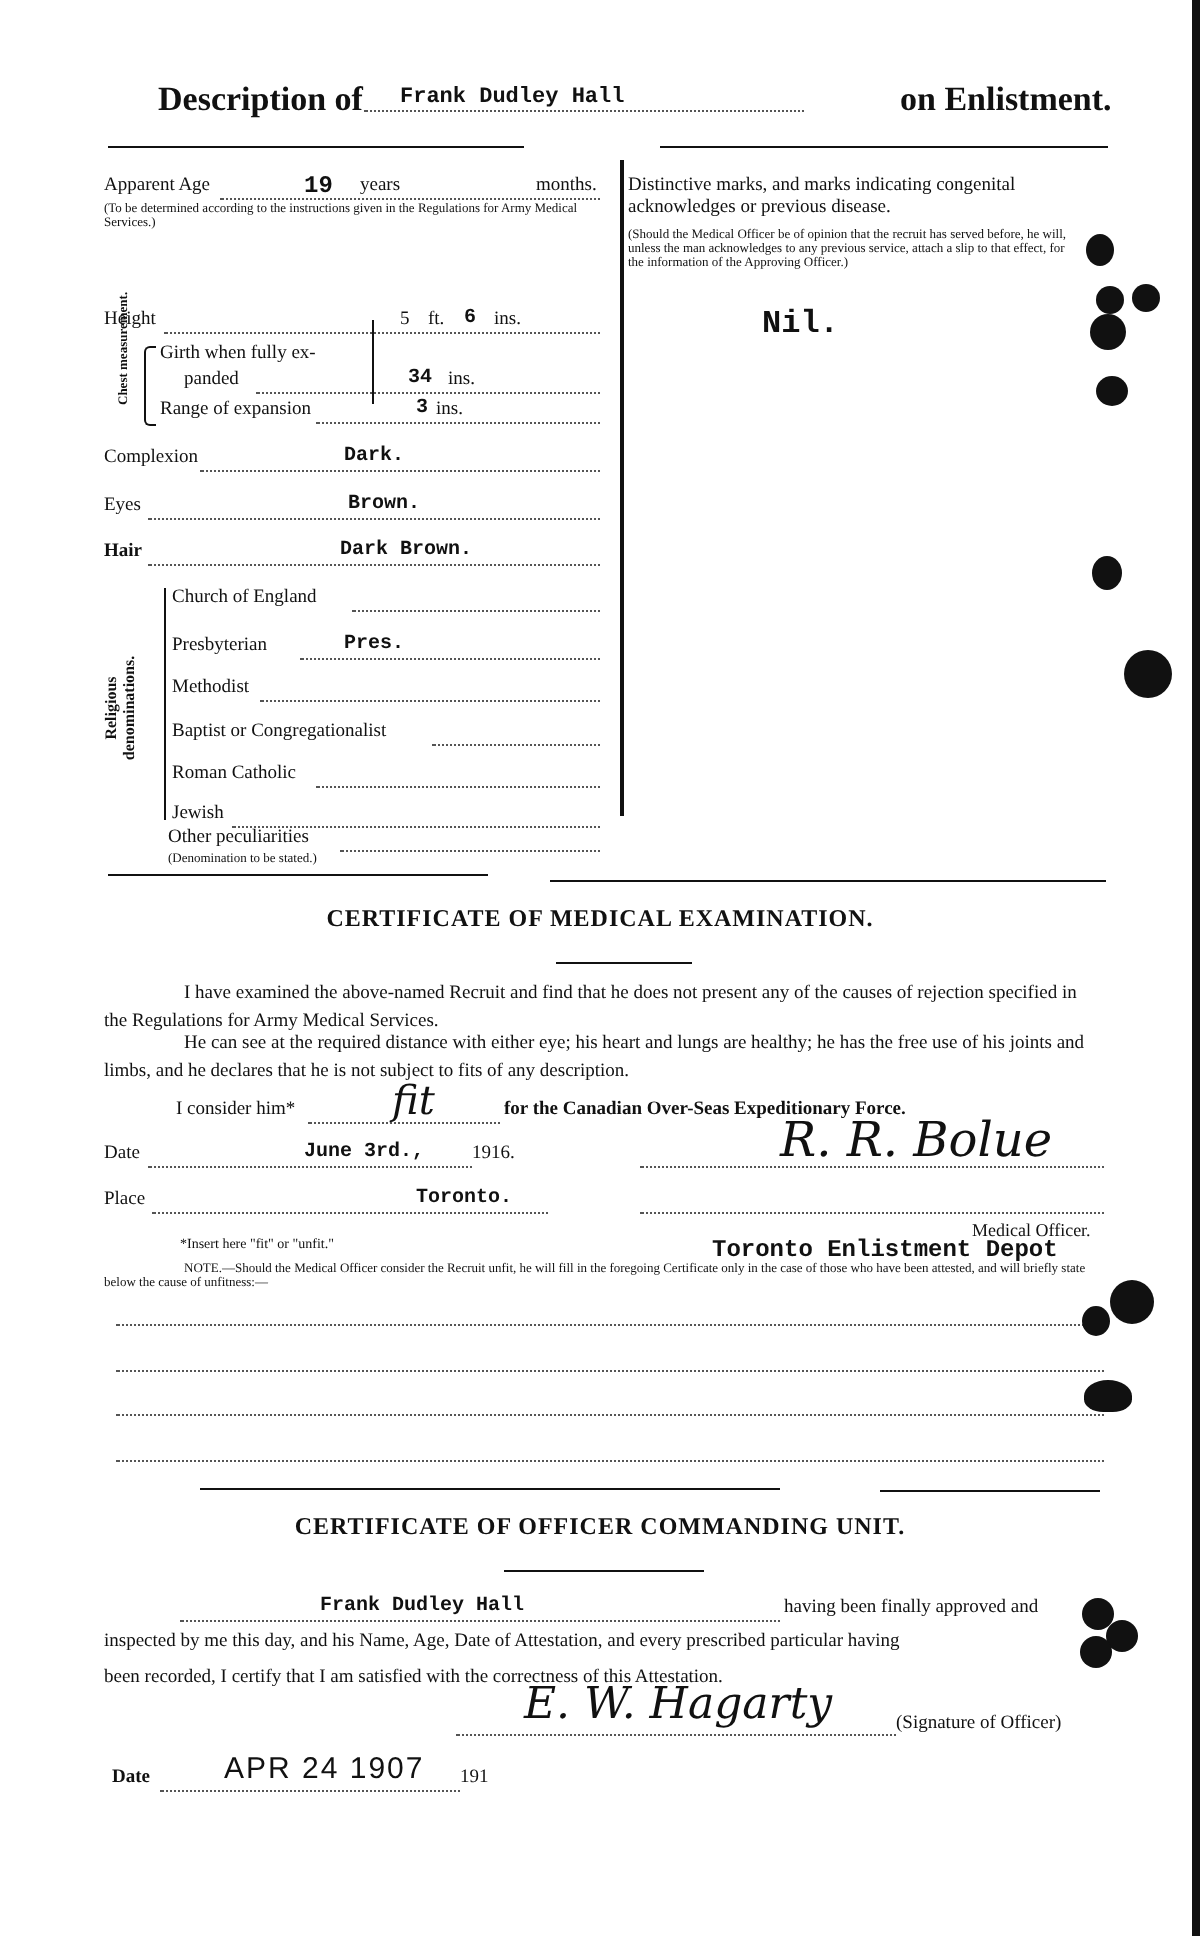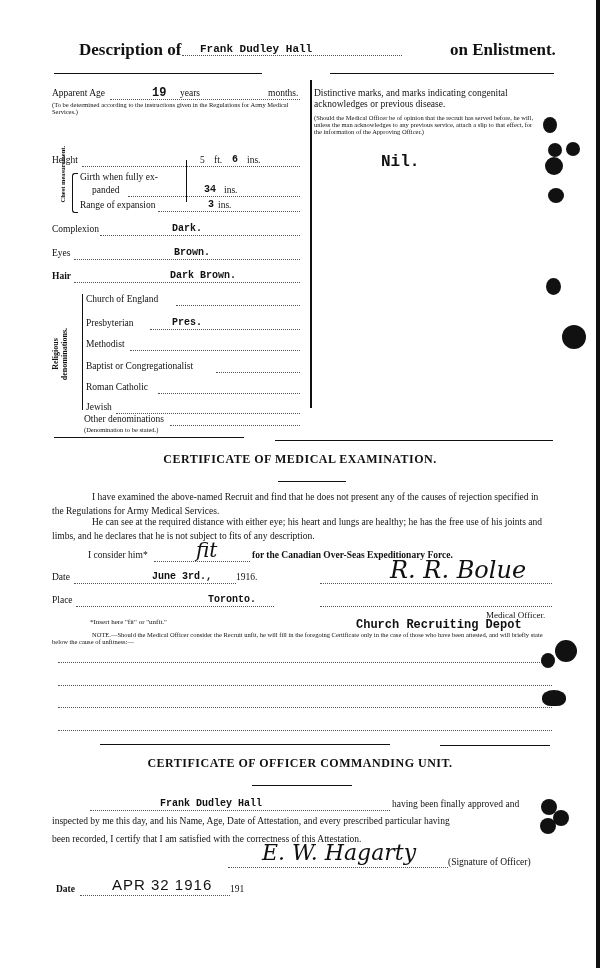--- a/index.html
+++ b/index.html
@@ -117,21 +117,21 @@
   </div>
   <div>
     <span class="abs lbl" style="left:86px;top:382px;">Roman Catholic</span>
     <div class="dots" style="left:158px;top:393px;width:142px;"></div>
   </div>
   <div>
     <span class="abs lbl" style="left:86px;top:402px;">Jewish</span>
     <div class="dots" style="left:116px;top:413px;width:184px;"></div>
   </div>
   <div>
-    <span class="abs lbl" style="left:84px;top:414px;">Other denominations</span>
+    <span class="abs lbl" style="left:84px;top:414px;">Other peculiarities</span>
     <div class="dots" style="left:170px;top:425px;width:130px;"></div>
   </div>
   <div class="abs tiny" style="left:84px;top:426px;">(Denomination to be stated.)</div>
 
   <div class="hline" style="left:54px;top:437px;width:190px;"></div>
   <div class="hline" style="left:275px;top:440px;width:278px;border-top-width:1px;"></div>
 
   <div class="abs lbl" style="left:314px;top:88px;">Distinctive marks, and marks indicating congenital</div>
   <div class="abs lbl" style="left:314px;top:99px;">acknowledges or previous disease.</div>
   <div class="abs tiny" style="left:314px;top:114px;width:226px;">(Should the Medical Officer be of opinion that the recruit has served before, he will, unless the man acknowledges to any previous service, attach a slip to that effect, for the information of the Approving Officer.)</div>
@@ -160,21 +160,21 @@
   <div class="abs sig" style="left:390px;top:556px;font-size:24px;">R. R. Bolue</div>
 
   <div>
     <span class="abs lbl" style="left:52px;top:595px;">Place</span>
     <div class="dots" style="left:76px;top:606px;width:198px;"></div>
     <span class="abs type" style="left:208px;top:594px;background:#fff;">Toronto.</span>
   </div>
   <div class="dots" style="left:320px;top:606px;width:232px;"></div>
 
   <div class="abs lbl" style="left:486px;top:610px;font-size:9px;">Medical Officer.</div>
-  <div class="abs type" style="left:356px;top:618px;font-size:12px;">Church Recruiting Depot</div>
+  <div class="abs type" style="left:356px;top:618px;font-size:12px;">Toronto Enlistment Depot</div>
 
   <div class="abs tiny" style="left:90px;top:619px;font-size:7px;">*Insert here "fit" or "unfit."</div>
   <div class="abs tiny" style="left:52px;top:631px;width:500px;text-indent:40px;">NOTE.—Should the Medical Officer consider the Recruit unfit, he will fill in the foregoing Certificate only in the case of those who have been attested, and will briefly state below the cause of unfitness:—</div>
 
   <div class="dots" style="left:58px;top:662px;width:494px;"></div>
   <div class="dots" style="left:58px;top:685px;width:494px;"></div>
   <div class="dots" style="left:58px;top:707px;width:494px;"></div>
   <div class="dots" style="left:58px;top:730px;width:494px;"></div>
 
   <div class="hline" style="left:100px;top:744px;width:290px;"></div>
@@ -191,21 +191,21 @@
   <div class="abs lbl" style="left:52px;top:816px;">inspected by me this day, and his Name, Age, Date of Attestation, and every prescribed particular having</div>
   <div class="abs lbl" style="left:52px;top:834px;">been recorded, I certify that I am satisfied with the correctness of this Attestation.</div>
 
   <div class="dots" style="left:228px;top:867px;width:220px;"></div>
   <div class="abs sig" style="left:262px;top:840px;font-size:22px;">E. W. Hagarty</div>
   <div class="abs lbl" style="left:448px;top:857px;">(Signature of Officer)</div>
 
   <div>
     <span class="abs lbl" style="left:56px;top:884px;font-weight:bold;">Date</span>
     <div class="dots" style="left:80px;top:895px;width:150px;"></div>
-    <span class="abs stamp" style="left:112px;top:876px;background:#fff;">APR 32 1916</span>
+    <span class="abs stamp" style="left:112px;top:876px;background:#fff;">APR 24 1907</span>
     <span class="abs lbl" style="left:230px;top:884px;">191</span>
   </div>
 
   <div class="blot" style="left:543px;top:117px;width:14px;height:16px;"></div>
   <div class="blot" style="left:548px;top:143px;width:14px;height:14px;"></div>
   <div class="blot" style="left:566px;top:142px;width:14px;height:14px;"></div>
   <div class="blot" style="left:545px;top:157px;width:18px;height:18px;"></div>
   <div class="blot" style="left:548px;top:188px;width:16px;height:15px;"></div>
   <div class="blot" style="left:546px;top:278px;width:15px;height:17px;"></div>
   <div class="blot" style="left:562px;top:325px;width:24px;height:24px;"></div>

